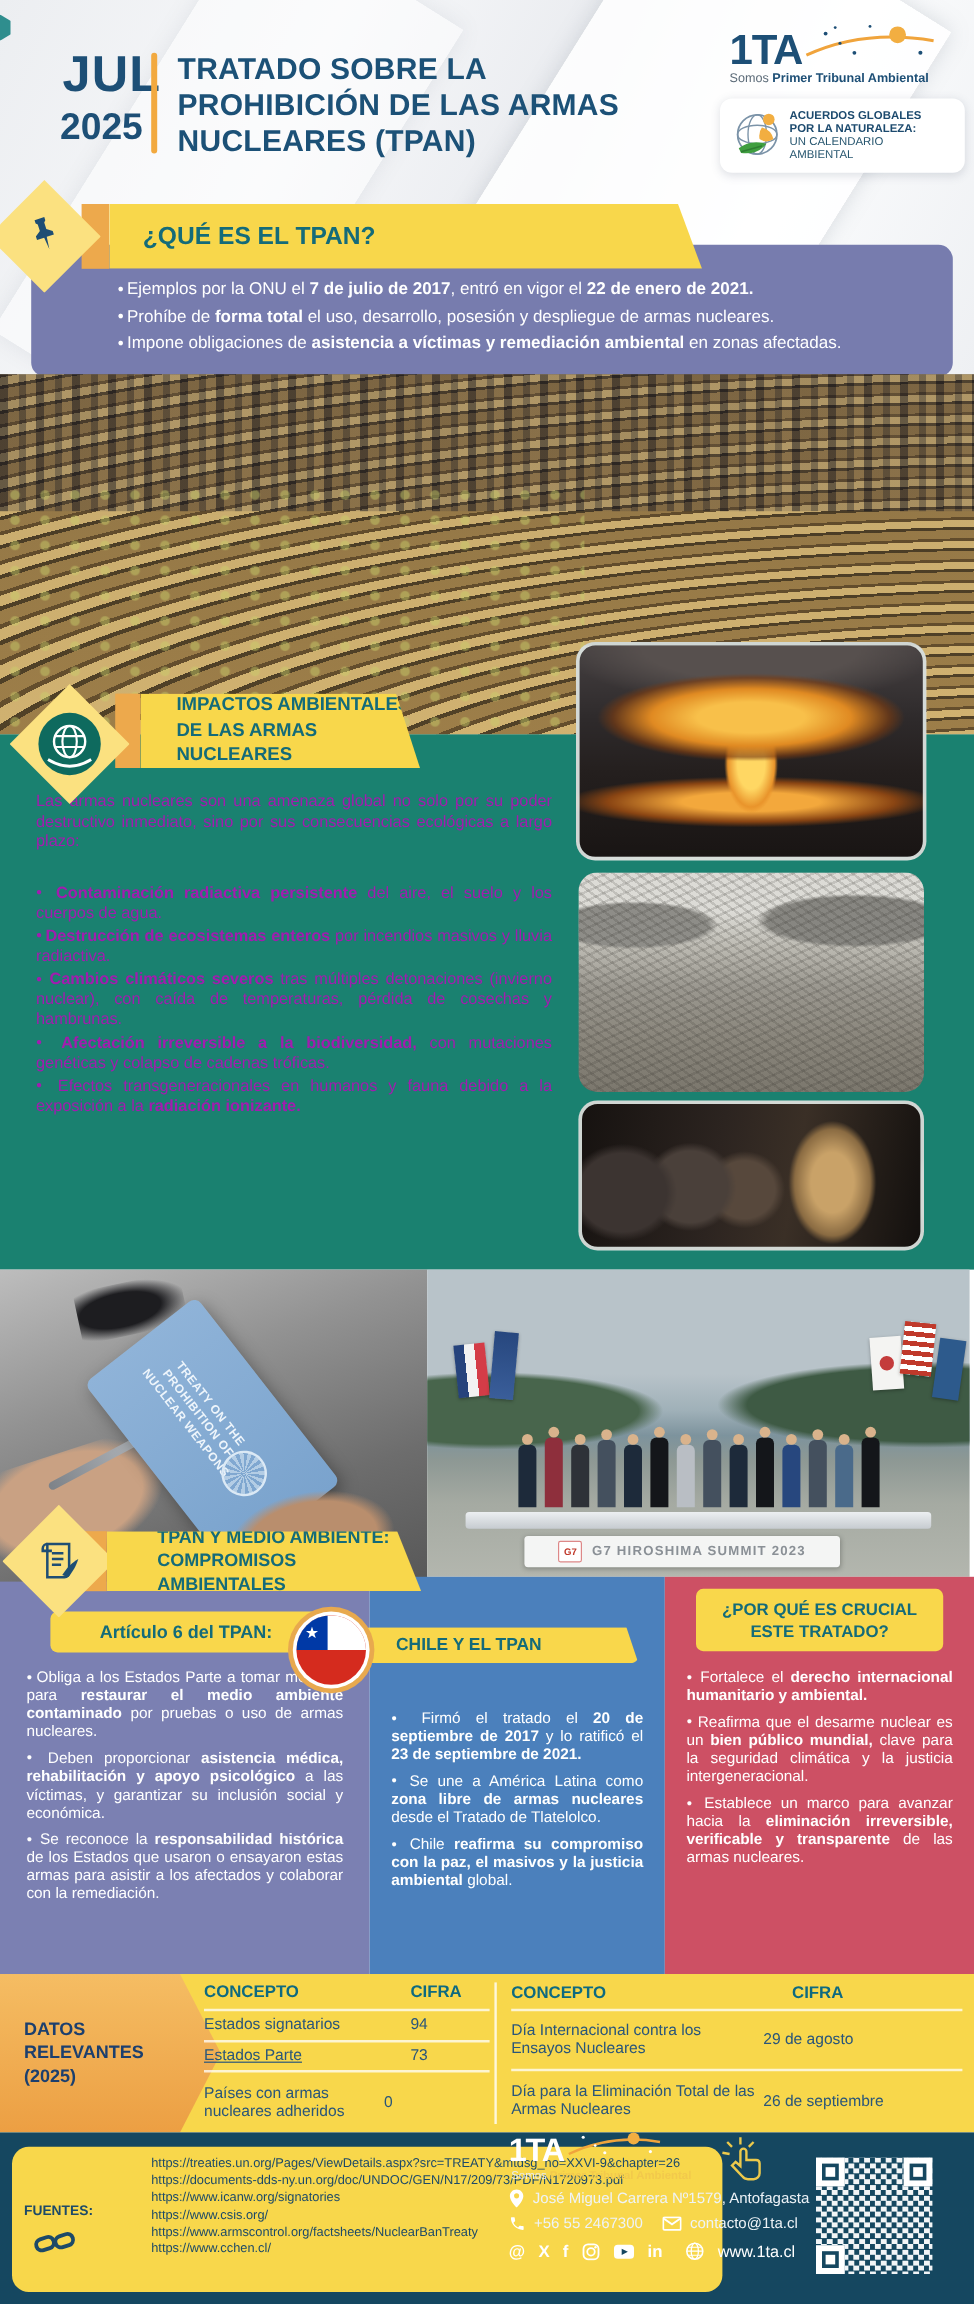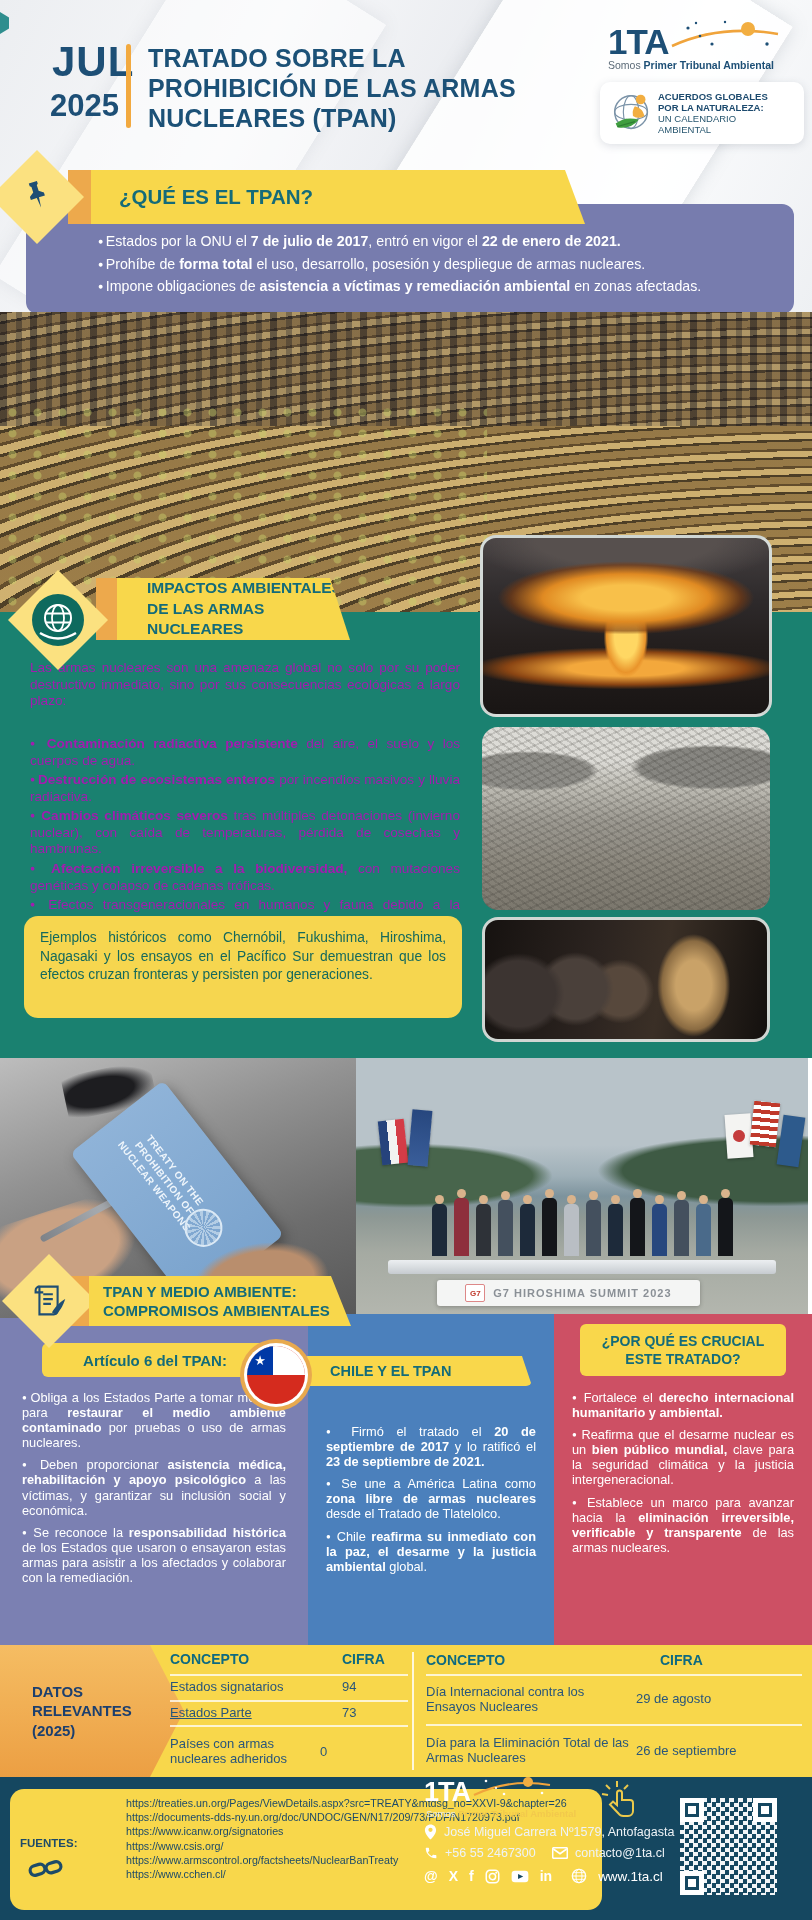--- a/index.html
+++ b/index.html
@@ -121,21 +121,21 @@
   .col-text{color:#fff;font-size:12.8px;line-height:1.18;text-align:justify;}
   .col-text p{margin:0 0 7px 0;}
   .chile-circle{left:247px;top:1346px;width:58px;height:58px;border-radius:50%;overflow:hidden;background:#d52b1e;box-shadow:0 0 0 3px #fff,0 0 0 7px #e8a94e;z-index:6;}
   .chile-top{position:absolute;left:0;top:0;width:100%;height:50%;background:#fff;}
   .chile-canton{position:absolute;left:0;top:0;width:45%;height:50%;background:#0039a6;color:#fff;font-size:13px;display:flex;align-items:center;justify-content:center;}
 
   
   .datos-bg{left:0;top:1645px;width:812px;height:132px;background:#f8d74b;}
   .chevron{left:0;top:1645px;width:184px;height:132px;background:linear-gradient(180deg,#f5bd63,#ec9f43);
     clip-path:polygon(0 0,150px 0,184px 50%,150px 100%,0 100%);color:#1c3f6e;font-weight:bold;font-size:15px;line-height:1.3;
-    display:flex;flex-direction:column;justify-content:center;padding-left:32px;box-sizing:border-box;}
+    display:flex;flex-direction:column;justify-content:center;padding-left:20px;box-sizing:border-box;}
   .dtable{display:flex;flex-direction:column;box-sizing:border-box;}
   .drow{display:flex;align-items:center;border-top:2px solid rgba(255,255,255,.75);}
   .drow:first-child{border-top:none;}
   .dhead{font-size:14px;font-weight:bold;color:#0e6a80;}
   .dcell{font-size:13px;color:#2a567a;line-height:1.15;}
   .vdiv{left:412px;top:1652px;width:2px;height:118px;background:rgba(255,255,255,.8);}
 
   
   .footer-bg{left:0;top:1777px;width:812px;height:143px;background:#154760;}
   .src-box{left:10px;top:1789px;width:592px;height:121px;background:#f8d74b;border-radius:14px;}
@@ -208,21 +208,21 @@
       <path d="M9 2.5h6v2l-1 1v4l3.2 2.3V14h-4.4l-0.8 7.5L11.2 14H6.8v-2.2L10 9.5v-4l-1-1z" fill="#1e4e74"></path>
     </svg>
   </div>
   <div class="abs fold" style="left:68px;top:170px;width:23px;height:54px;z-index:2;"></div>
   <div class="abs banner" style="left:91px;top:170px;width:494px;height:54px;padding-left:28px;font-size:20.5px;z-index:4;">
     <span>¿QUÉ ES EL TPAN?</span>
   </div>
 
   <div class="abs purple-box">
     <div class="txt">
-      <div class="blt"><span>Estados por la ONU el </span><b>7 de julio de 2017</b><span>, entró en vigor el </span><b>22 de enero de 2021.</b></div>
+      <div class="blt"><span>Ejemplos por la ONU el </span><b>7 de julio de 2017</b><span>, entró en vigor el </span><b>22 de enero de 2021.</b></div>
       <div class="blt"><span>Prohíbe de </span><b>forma total</b><span> el uso, desarrollo, posesión y despliegue de armas nucleares.</span></div>
       <div class="blt"><span>Impone obligaciones de </span><b>asistencia a víctimas y remediación ambiental</b><span> en zonas afectadas.</span></div>
     </div>
   </div>
 
   <div class="abs photo-un"></div>
 
   <div class="abs teal"></div>
 
   <div class="abs diamond" style="left:8px;top:570px;width:100px;height:100px;z-index:3;">
@@ -242,21 +242,20 @@
   </div>
 
   <div class="abs teal-text" style="left:30px;top:660px;width:430px;">Las armas nucleares son una amenaza global no solo por su poder destructivo inmediato, sino por sus consecuencias ecológicas a largo plazo:</div>
   <div class="abs teal-text" style="left:30px;top:736px;width:430px;">
     <div class="blt" style="margin-bottom:3px;"><b>Contaminación radiactiva persistente</b><span> del aire, el suelo y los cuerpos de agua.</span></div>
     <div class="blt" style="margin-bottom:3px;"><b>Destrucción de ecosistemas enteros</b><span> por incendios masivos y lluvia radiactiva.</span></div>
     <div class="blt" style="margin-bottom:3px;"><b>Cambios climáticos severos</b><span> tras múltiples detonaciones (invierno nuclear), con caída de temperaturas, pérdida de cosechas y hambrunas.</span></div>
     <div class="blt" style="margin-bottom:3px;"><b>Afectación irreversible a la biodiversidad,</b><span> con mutaciones genéticas y colapso de cadenas tróficas.</span></div>
     <div class="blt"><span>Efectos transgeneracionales en humanos y fauna debido a la exposición a la </span><b>radiación ionizante.</b></div>
   </div>
-  <div class="abs highlight-box">Ejemplos históricos como Chernóbil, Fukushima, Hiroshima, Nagasaki y los ensayos en el Pacífico Sur demuestran que los efectos cruzan fronteras y persisten por generaciones.</div>
 
   <div class="abs ph ph-mushroom"></div>
   <div class="abs ph ph-ruins"></div>
   <div class="abs ph ph-museum"></div>
 
   <div class="abs photo-treaty">
     <div class="mic"></div>
     <div class="hand1"></div>
     <div class="pen"></div>
     <div class="book">
@@ -303,21 +302,21 @@
     <svg width="44" height="44" viewBox="0 0 46 46" fill="none" stroke="#1e4e74" stroke-width="2.2" style="position:absolute;left:25px;top:25px;">
       <path d="M13 8h19v25a4 4 0 0 1-4 4H13z"></path>
       <path d="M13 8a4 4 0 0 0-4 4v2h8"></path>
       <line x1="17" y1="16" x2="27" y2="16"></line>
         <line x1="17" y1="21" x2="27" y2="21"></line>
         <line x1="17" y1="26" x2="25" y2="26"></line>
       <path d="M26 35c5-8 9-11 14-14-2 6-4 10-9 16z" fill="#1e4e74" stroke="none"></path>
     </svg>
   </div>
   <div class="abs fold" style="left:68px;top:1276px;width:21px;height:50px;z-index:4;"></div>
-  <div class="abs banner" style="left:89px;top:1276px;width:262px;height:50px;padding-left:14px;font-size:15px;line-height:1.3;z-index:5;">
+  <div class="abs banner" style="left:89px;top:1276px;width:262px;height:50px;padding-left:42px;font-size:15px;line-height:1.3;z-index:5;">
     <span>TPAN Y MEDIO AMBIENTE:</span>
     <span>COMPROMISOS AMBIENTALES</span>
   </div>
 
   <div class="abs col col-purple"></div>
   <div class="abs col col-blue"></div>
   <div class="abs col col-red"></div>
 
   <div class="abs col-title" style="left:42px;top:1343px;width:226px;height:34px;font-size:15px;z-index:2;">
     <span>Artículo 6 del TPAN:</span>
@@ -331,21 +330,21 @@
   <div class="abs chile-circle">
     <div class="chile-top"></div>
     <div class="chile-canton">★</div>
   </div>
   <div class="abs col-title" style="left:302px;top:1356px;width:230px;height:30px;font-size:14.5px;z-index:5;clip-path:polygon(0 0,calc(100% - 10px) 0,100% 100%,0 100%);padding-left:28px;box-sizing:border-box;align-items:flex-start;">
     <span>CHILE Y EL TPAN</span>
   </div>
   <div class="abs col-text" style="left:326px;top:1424px;width:210px;z-index:2;">
     <p class="blt"><span>Firmó el tratado el </span><b>20 de septiembre de 2017</b><span> y lo ratificó el </span><b>23 de septiembre de 2021.</b></p>
     <p class="blt"><span>Se une a América Latina como </span><b>zona libre de armas nucleares</b><span> desde el Tratado de Tlatelolco.</span></p>
-    <p class="blt"><span>Chile </span><b>reafirma su inmediato con la paz, el desarme y la justicia ambiental</b><span> global.</span></p>
+    <p class="blt"><span>Chile </span><b>reafirma su compromiso con la paz, el masivos y la justicia ambiental</b><span> global.</span></p>
   </div>
 
   <div class="abs col-title" style="left:580px;top:1324px;width:206px;height:52px;font-size:14px;line-height:1.3;z-index:2;">
     <span>¿POR QUÉ ES CRUCIAL</span>
     <span>ESTE TRATADO?</span>
   </div>
   <div class="abs col-text" style="left:572px;top:1390px;width:222px;z-index:2;">
     <p class="blt"><span>Fortalece el </span><b>derecho internacional humanitario y ambiental.</b></p>
     <p class="blt"><span>Reafirma que el desarme nuclear es un </span><b>bien público mundial,</b><span> clave para la seguridad climática y la justicia intergeneracional.</span></p>
     <p class="blt"><span>Establece un marco para avanzar hacia la </span><b>eliminación irreversible, verificable y transparente</b><span> de las armas nucleares.</span></p>

